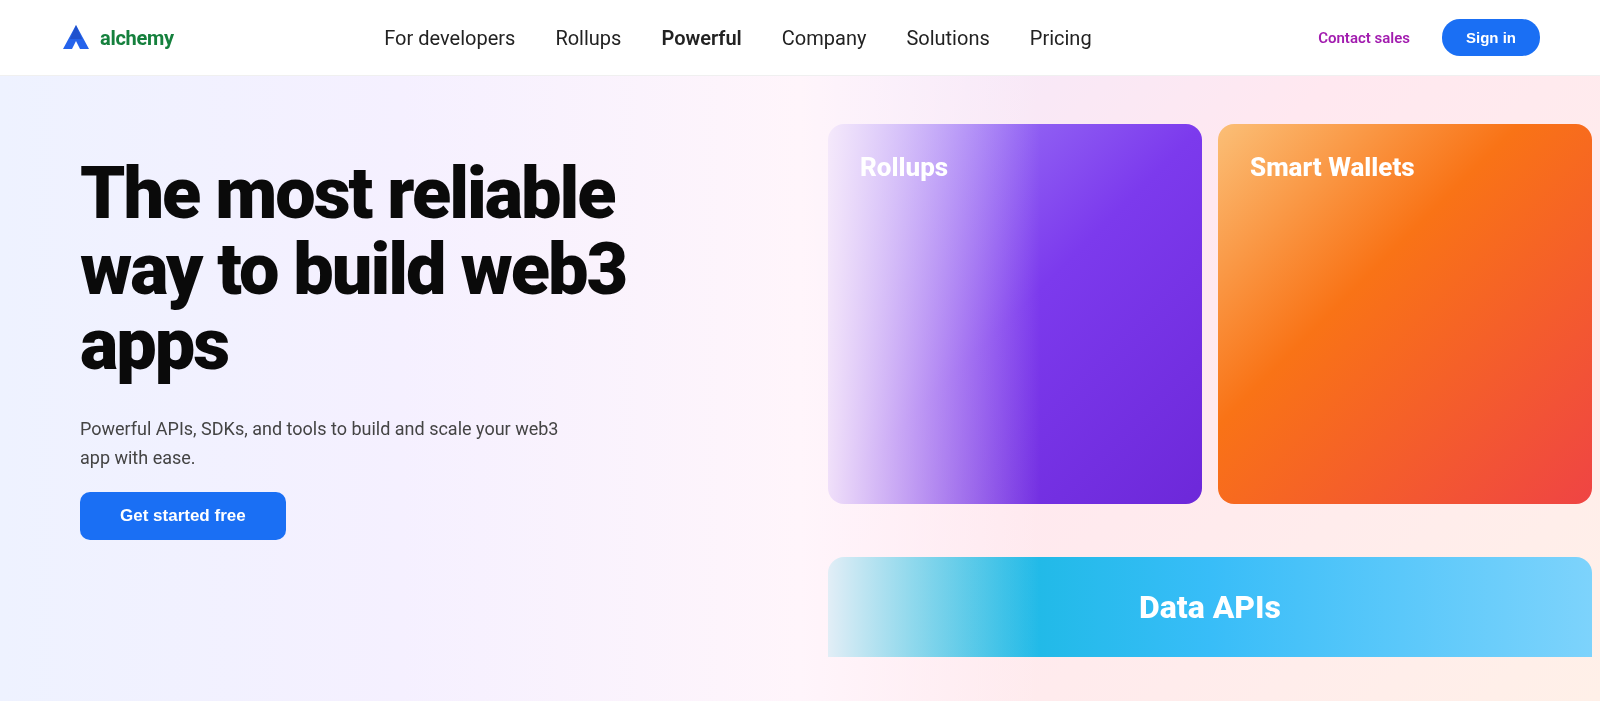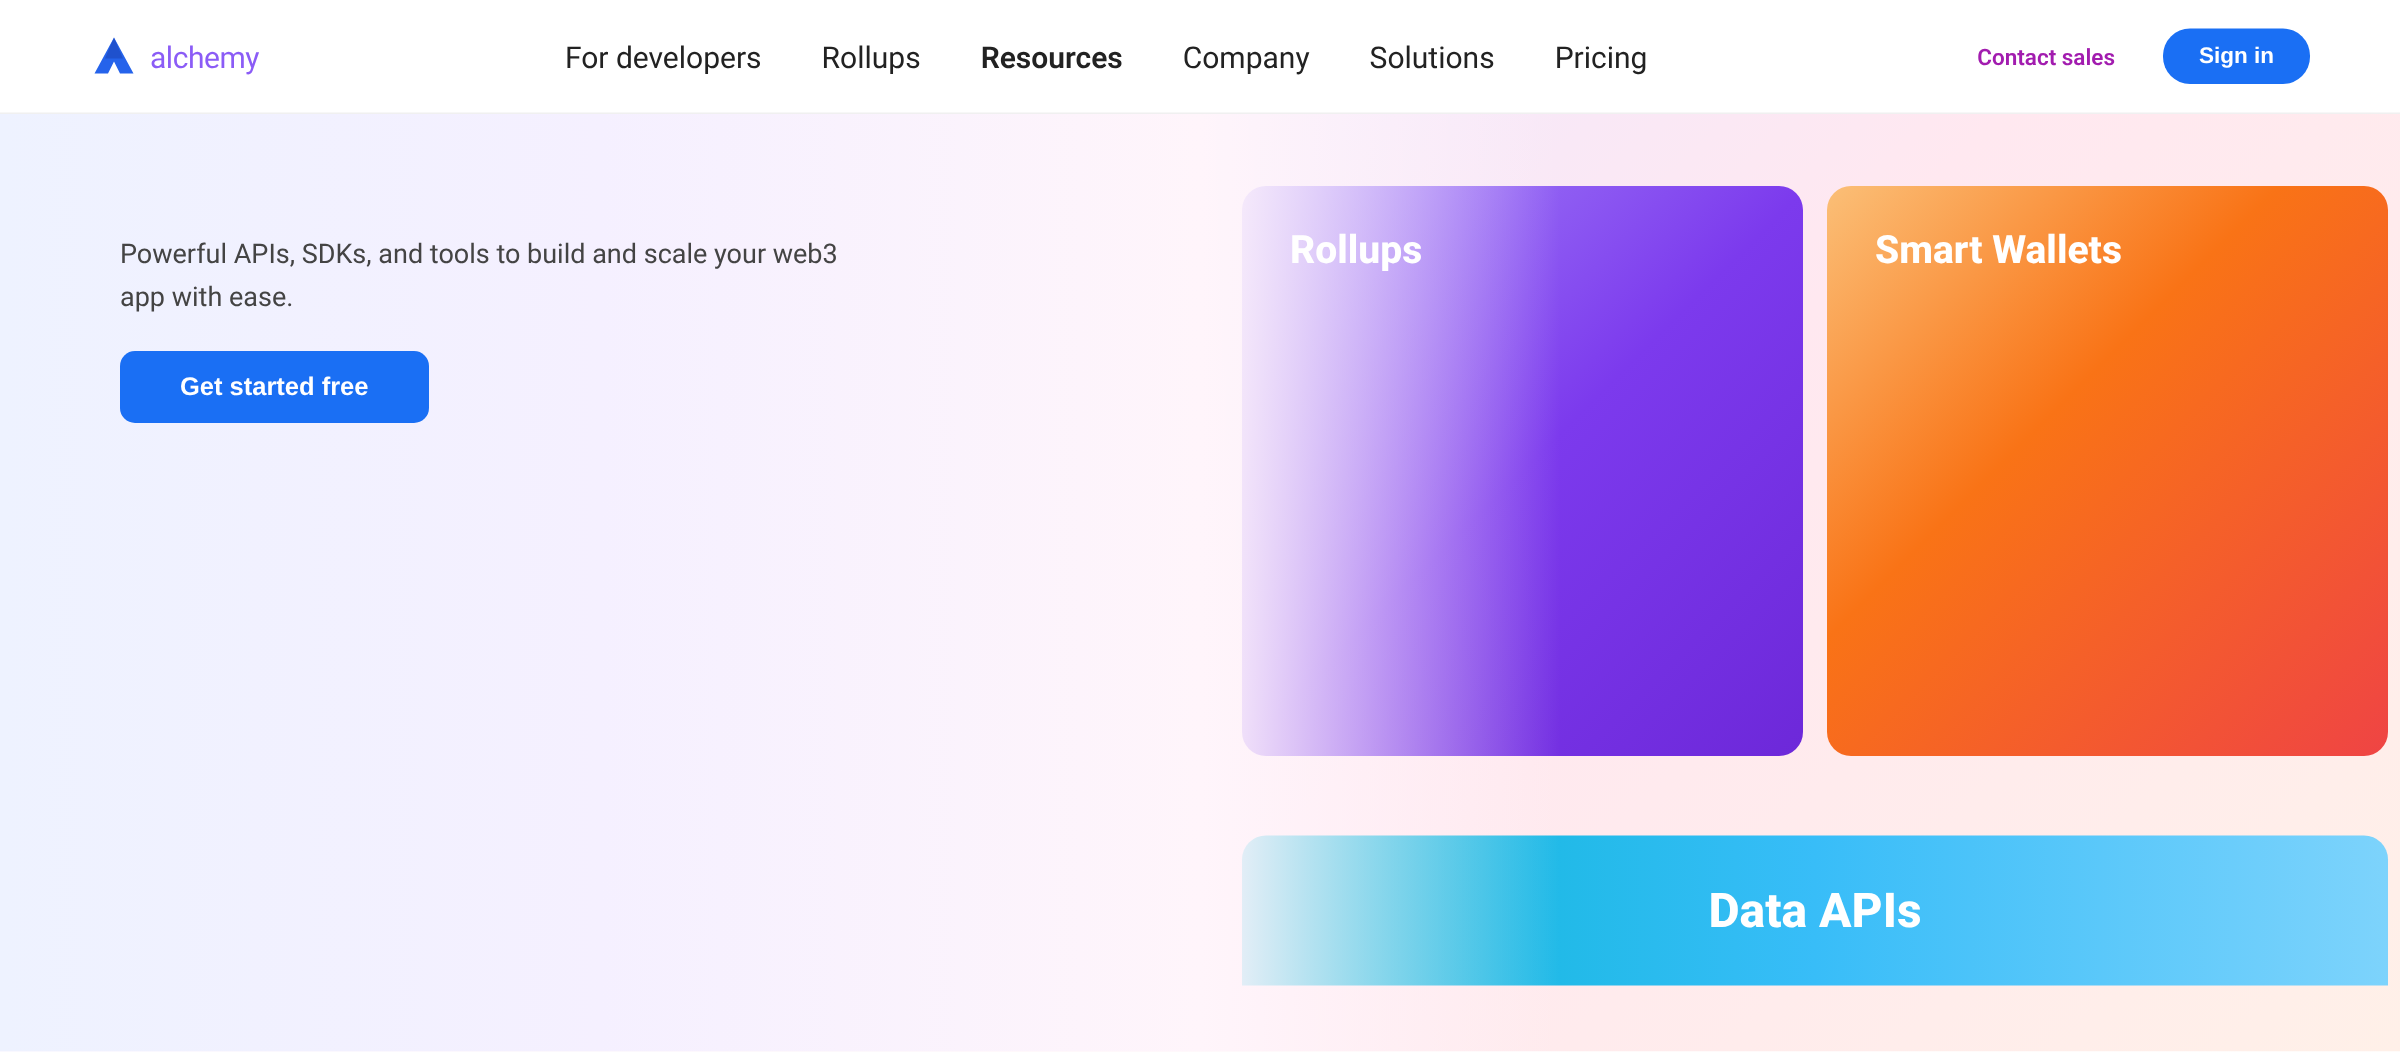--- a/index.html
+++ b/index.html
@@ -22,22 +22,22 @@
       align-items: center;
       gap: 8px;
       text-decoration: none;
     }
     .logo-icon {
       width: 32px;
       height: 32px;
     }
     .logo-text {
       font-size: 20px;
-      font-weight: 400;
-      color: #8b5cf6;
+      font-weight: 700;
+      color: #15803d;
       letter-spacing: -0.3px;
     }
     .navbar-nav {
       display: flex;
       align-items: center;
       gap: 8px;
     }
     .nav-item {
       padding: 8px 16px;
       font-size: 20px;
@@ -189,36 +189,37 @@
     <svg class="logo-icon" viewBox="0 0 32 32" fill="none" xmlns="http://www.w3.org/2000/svg">
       <path d="M16 3L3 27h9l4-8 4 8h9L16 3z" fill="#2563eb"></path>
       <path d="M16 3l-6 14h12L16 3z" fill="#1a3fb0" opacity="0.5"></path>
     </svg>
     <span class="logo-text">alchemy</span>
   </a>
 
   <nav class="navbar-nav">
     <span class="nav-item">For developers</span>
     <span class="nav-item">Rollups</span>
-    <span class="nav-item bold">Resources</span>
+    <span class="nav-item bold">Powerful</span>
     <span class="nav-item">Company</span>
     <span class="nav-item">Solutions</span>
     <span class="nav-item">Pricing</span>
   </nav>
 
   <div class="navbar-actions">
     <span class="contact-sales">Contact sales</span>
     <button class="sign-in-btn">Sign in</button>
   </div>
 </nav>
 
 <section class="hero">
   <div class="hero-bg-gradient"></div>
 
   <div class="hero-content">
+    <h1 class="hero-title">The most reliable way to build web3 apps</h1>
     <p class="hero-subtitle">Powerful APIs, SDKs, and tools to build and scale your web3 app with ease.</p>
     <button class="hero-cta">Get started free</button>
   </div>
 
   <div class="hero-cards">
     <div class="card card-rollups">
       <span class="card-label">Rollups</span>
     </div>
     <div class="card card-smart-wallets">
       <span class="card-label">Smart Wallets</span>

